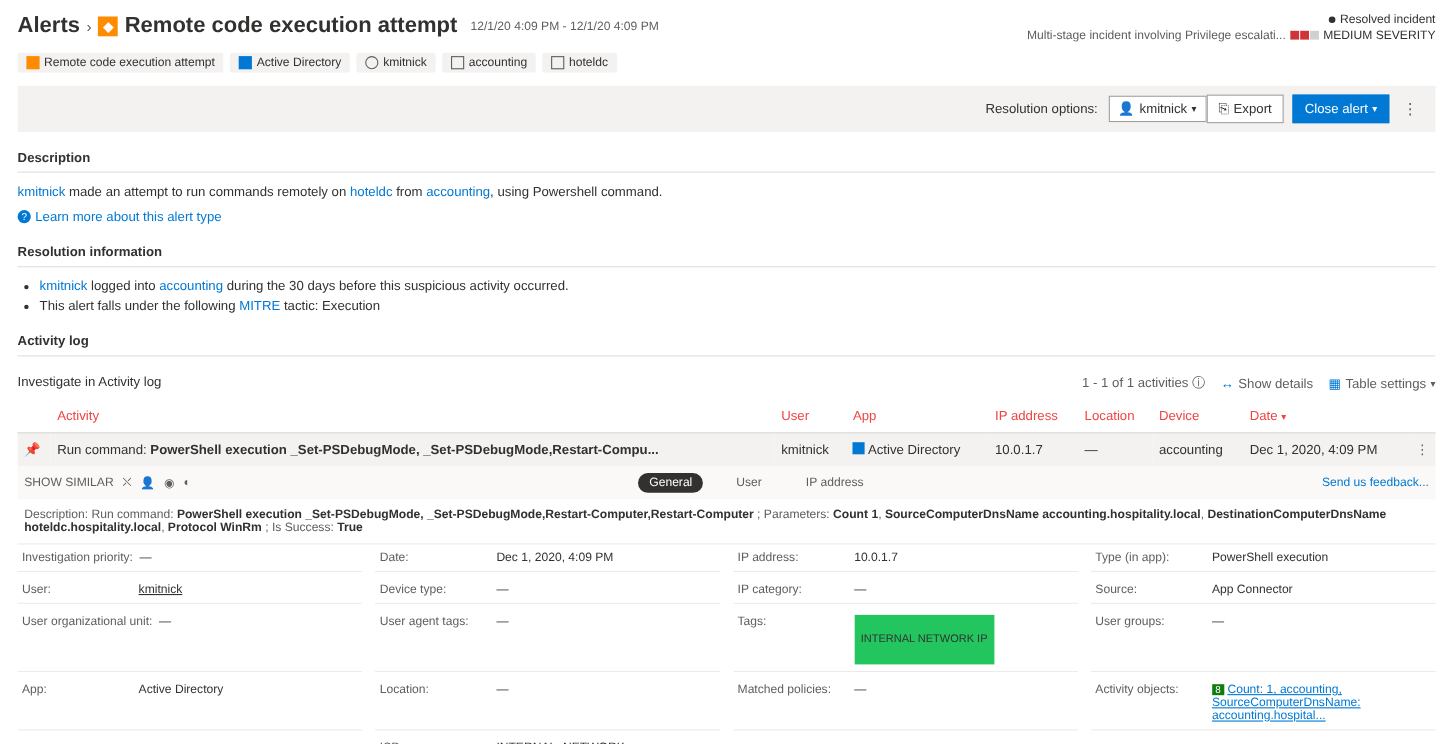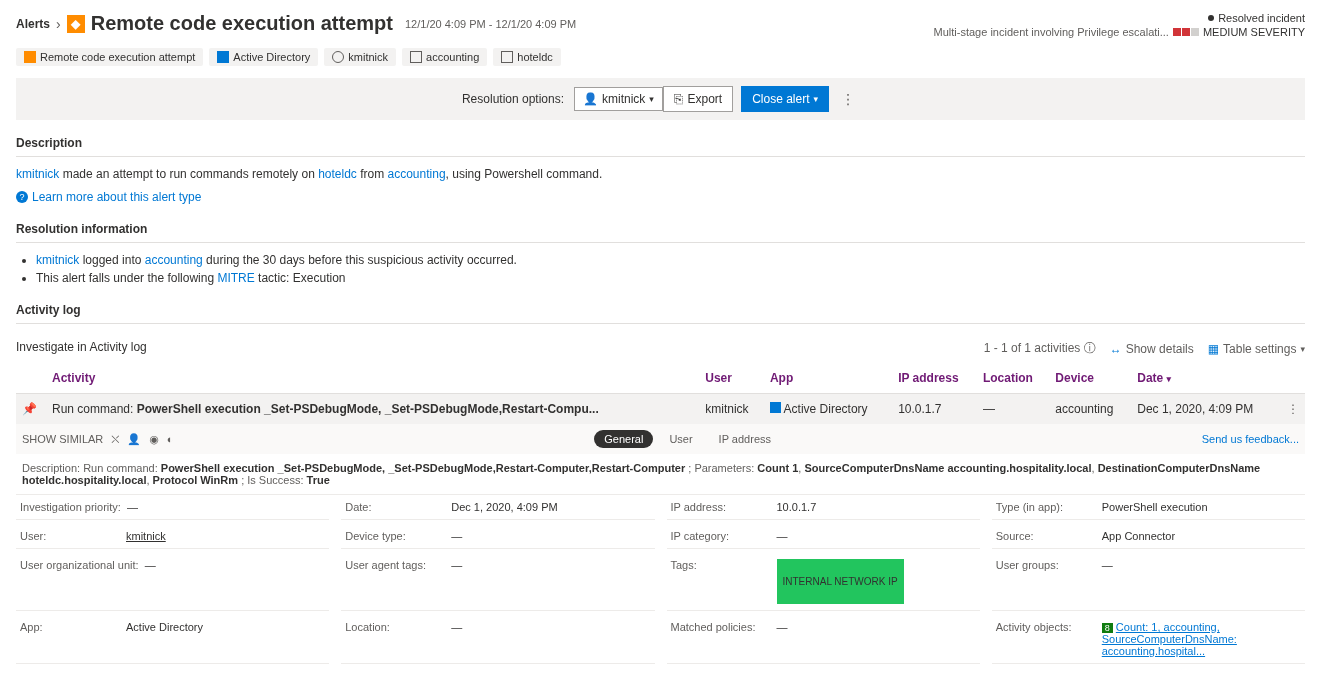--- a/index.html
+++ b/index.html
@@ -1,21 +1,21 @@
 <!DOCTYPE html>
 <html><head>
 <meta charset="utf-8">
 <style>
 * { margin: 0; padding: 0; box-sizing: border-box; }
 body { font-family: "Segoe UI", -apple-system, sans-serif; font-size: 12px; color: #323130; background: #fff; padding: 12px 16px; }
 a { color: #0078d4; text-decoration: none; cursor: pointer; }
 
 .header-row { display: flex; justify-content: space-between; align-items: flex-start; margin-bottom: 10px; }
 .breadcrumb { display: flex; align-items: center; gap: 6px; flex-wrap: wrap; }
-.breadcrumb-root { font-size: 12px; font-weight: 600; color: #323130; }
+.breadcrumb-root { font-size: 20px; font-weight: 600; color: #323130; }
 .chev { color: #605e5c; font-size: 14px; }
 .alert-icon { width: 18px; height: 18px; background: #ff8c00; display: inline-flex; align-items: center; justify-content: center; color: #fff; font-size: 12px; font-weight: bold; }
 .title-text { font-size: 20px; font-weight: 700; }
 .timestamp { color: #605e5c; font-size: 11px; margin-left: 6px; }
 
 .status-col { text-align: right; font-size: 11px; }
 .status-line { display: flex; align-items: center; gap: 4px; justify-content: flex-end; }
 .dot { width: 6px; height: 6px; background: #323130; border-radius: 50%; display: inline-block; }
 .sev-row { display: flex; align-items: center; gap: 4px; justify-content: flex-start; margin-top: 2px; padding-left: 24px; }
 .sev-bars { display: flex; gap: 1px; }
@@ -24,21 +24,21 @@
 .sev-off { background: #d2d0ce; }
 
 .pills { display: flex; gap: 6px; margin-bottom: 12px; }
 .pill { display: inline-flex; align-items: center; gap: 4px; background: #f3f2f1; padding: 3px 8px; border-radius: 2px; font-size: 11px; color: #323130; cursor: pointer; }
 .pill .picon { width: 12px; height: 12px; display: inline-block; }
 .picon-alert { background: #ff8c00; }
 .picon-dir { background: #0078d4; }
 .picon-user { border: 1px solid #605e5c; border-radius: 50%; }
 .picon-host { border: 1px solid #605e5c; }
 
-.toolbar { display: flex; align-items: center; justify-content: center; background: #f3f2f1; padding: 8px 12px; margin-bottom: 16px; }
+.toolbar { display: flex; align-items: center; justify-content: flex-end; background: #f3f2f1; padding: 8px 12px; margin-bottom: 16px; }
 .toolbar-left { display: flex; align-items: center; gap: 10px; font-size: 12px; }
 .dd { border: 1px solid #a19f9d; background: #fff; padding: 4px 8px; display: inline-flex; align-items: center; gap: 4px; cursor: pointer; font-size: 12px; }
 .toolbar-right { display: flex; align-items: center; gap: 8px; }
 .btn { border: 1px solid #a19f9d; background: #fff; padding: 5px 10px; cursor: pointer; font-size: 12px; display: inline-flex; align-items: center; gap: 4px; }
 .btn-primary { background: #0078d4; color: #fff; border-color: #0078d4; }
 .icon-btn { cursor: pointer; color: #605e5c; padding: 4px; font-size: 14px; }
 
 .section { margin-bottom: 18px; }
 .section-title { font-weight: 600; font-size: 12px; margin-bottom: 6px; }
 .divider { border-bottom: 1px solid #e1dfdd; margin-bottom: 10px; }
@@ -47,28 +47,28 @@
 .info-icon { width: 12px; height: 12px; border-radius: 50%; background: #0078d4; color: #fff; display: inline-flex; align-items: center; justify-content: center; font-size: 9px; }
 
 .bullets { list-style: disc; padding-left: 20px; font-size: 12px; }
 .bullets li { margin-bottom: 4px; }
 
 .table-bar { display: flex; justify-content: space-between; padding: 6px 0; font-size: 12px; }
 .table-controls { display: flex; align-items: center; gap: 14px; color: #605e5c; }
 .tc-link { color: #605e5c; cursor: pointer; display: inline-flex; align-items: center; gap: 4px; }
 
 table { width: 100%; border-collapse: collapse; font-size: 12px; }
-th { text-align: left; font-weight: 700; color: #701a75; padding: 8px 6px; border-bottom: 1px solid #e1dfdd; }
+th { text-align: left; font-weight: 400; color: #ef4444; padding: 8px 6px; border-bottom: 1px solid #e1dfdd; }
 td { padding: 8px 6px; }
 .row-hl { background: #f3f2f1; }
 .bold { font-weight: 600; }
 
 .showsim { display: flex; align-items: center; justify-content: space-between; padding: 6px; background: #faf9f8; }
 .showsim-left { display: flex; align-items: center; gap: 8px; color: #605e5c; font-size: 11px; }
-.chip-row { display: flex; align-items: flex-start; gap: 6px; }
+.chip-row { display: flex; align-items: flex-start; gap: 20px; }
 .chip { padding: 3px 10px; border-radius: 10px; font-size: 11px; cursor: pointer; }
 .chip-active { background: #323130; color: #fff; }
 .chip-inactive { color: #605e5c; }
 .feedback { color: #0078d4; font-size: 11px; }
 
 .detail-row { padding: 8px 6px; border-bottom: 1px solid #edebe9; font-size: 11px; color: #605e5c; }
 .detail-grid { display: grid; grid-template-columns: 1fr 1fr 1fr 1fr; gap: 4px 12px; font-size: 11px; }
 .detail-grid .cell { padding: 6px 4px; border-bottom: 1px solid #edebe9; display: flex; gap: 6px; }
 .detail-grid .lbl { color: #605e5c; min-width: 100px; }
 .detail-grid .val { color: #323130; }

